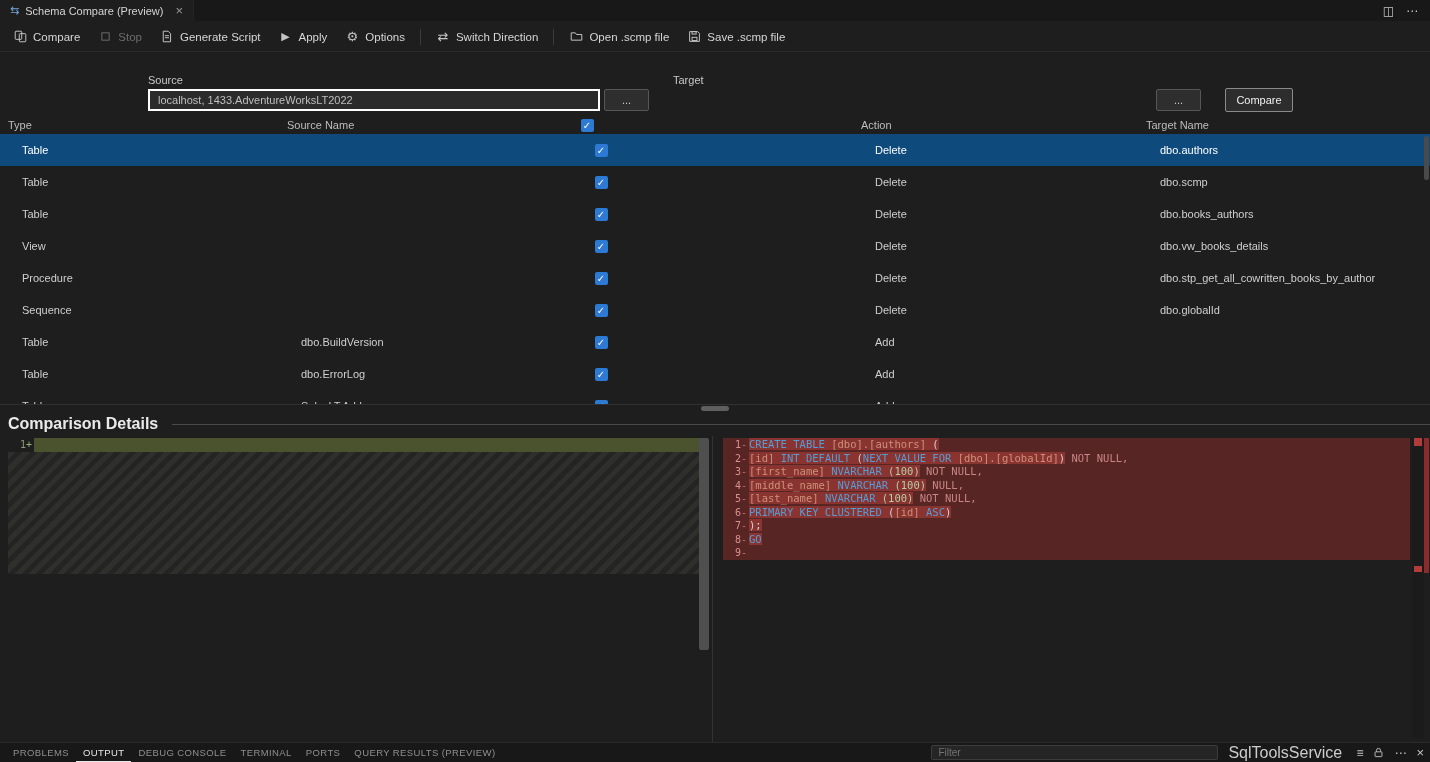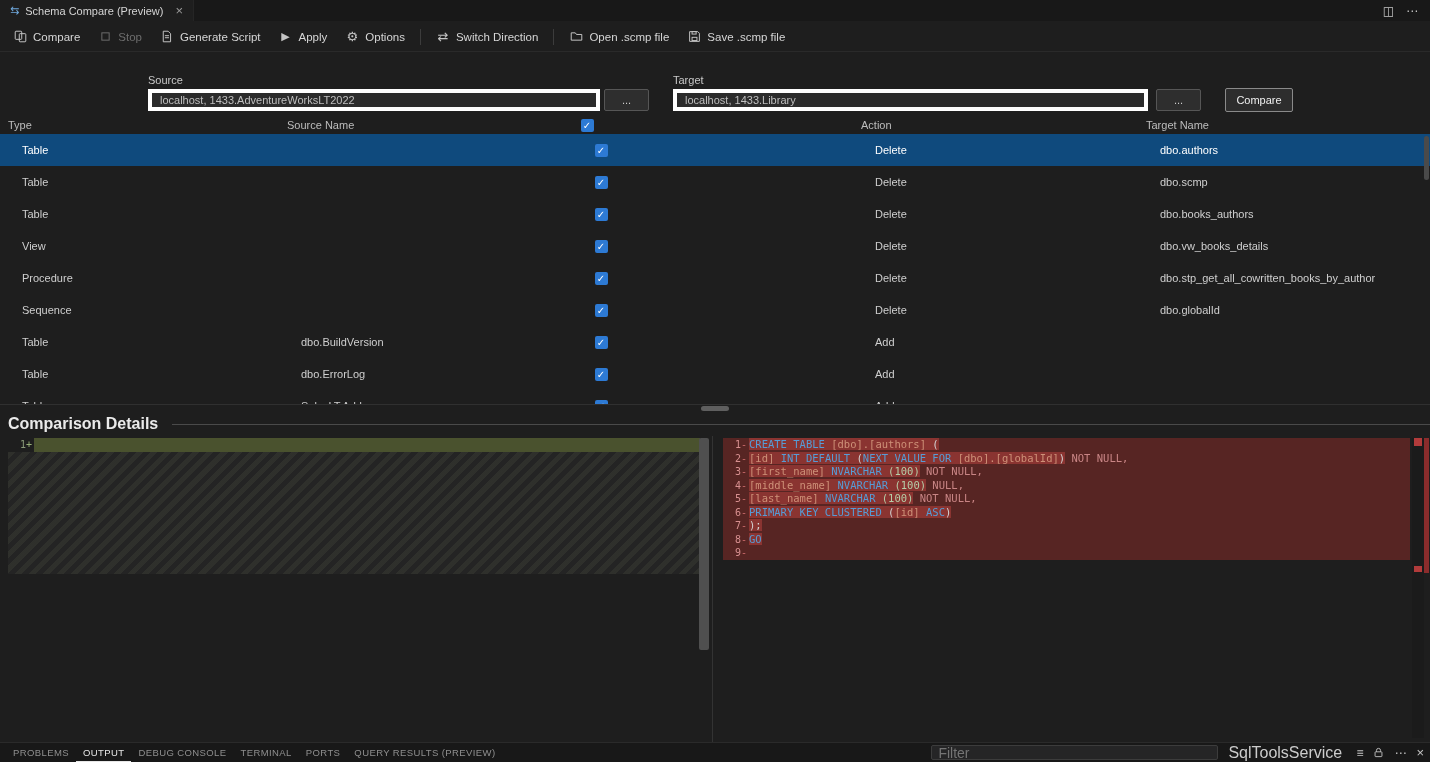--- a/index.html
+++ b/index.html
@@ -20,21 +20,21 @@
   .tb-btn.disabled { color:#6d6d6d; cursor:default; }
   .tb-ico { display:inline-flex; align-items:center; justify-content:center; width:14px; height:14px; font-size:12px; color:#c5c5c5; }
   .tb-btn.disabled .tb-ico { color:#6d6d6d; }
   .tb-ico svg { width:13px; height:13px; stroke:#c5c5c5; fill:none; stroke-width:1.2; }
   .tb-btn.disabled .tb-ico svg { stroke:#6d6d6d; }
   .tb-sep { width:1px; height:16px; background:#3c3c3c; margin:0 6px; }
 
   
   .conn { position:relative; height:64px; flex:0 0 auto; }
   .conn-label { position:absolute; top:22px; font-size:11px; color:#c8c8c8; }
-  .conn-input { position:absolute; top:37px; height:22px; background:#2b2b2b; border:4px solid #ffffff; color:#bfbfbf; font-size:11px; padding:6px 8px; font-family:"Liberation Sans","DejaVu Sans",sans-serif; }
+  .conn-input { position:absolute; top:37px; height:22px; background:#2b2b2b; border:2px solid #ffffff; color:#bfbfbf; font-size:11px; padding:6px 8px; font-family:"Liberation Sans","DejaVu Sans",sans-serif; }
   .browse-btn { position:absolute; top:37px; width:45px; height:22px; background:#2e2e2e; border:1px solid #565656; color:#cccccc; font-size:11px; display:flex; align-items:center; justify-content:center; cursor:pointer; border-radius:2px; }
   .compare-btn { position:absolute; top:36px; left:1225px; width:68px; height:24px; background:#2d2d2d; border:1px solid #8a8a8a; border-radius:2px; color:#f0f0f0; font-size:11px; display:flex; align-items:center; justify-content:center; cursor:pointer; }
 
   
   .grid-header { height:18px; display:grid; grid-template-columns:279px 290px 20px 264px 285px 1fr; align-items:center; padding-left:8px; font-size:11px; color:#bdbdbd; flex:0 0 auto; }
   .grid-rows { height:270px; overflow:hidden; position:relative; flex:0 0 auto; }
   .grid-row { height:32px; display:grid; grid-template-columns:279px 290px 20px 264px 285px 1fr; align-items:center; padding-left:22px; font-size:11px; color:#cfcfcf; cursor:pointer; }
   .grid-row.selected { background:#0f4a7d; color:#ffffff; }
   .checkbox { width:13px; height:13px; border-radius:2px; background:#2d7ad4; color:#ffffff; font-size:10px; line-height:13px; text-align:center; display:inline-block; cursor:pointer; }
   .c-chk { display:flex; justify-content:center; }
@@ -74,21 +74,21 @@
   .vscroll-left { position:absolute; left:699px; top:2px; width:10px; height:212px; background:#4f4f4f; border-radius:2px; }
   .overview { position:absolute; left:1412px; top:2px; bottom:4px; width:12px; background:#1b1b1b; }
   .overview .mark { position:absolute; left:2px; width:8px; background:#b23b3b; }
   .edge-strip { position:absolute; left:1424px; top:2px; width:5px; height:135px; background:#8a2c2c; }
 
   
   .panelbar { height:20px; background:#181818; border-top:1px solid #2a2a2a; display:flex; align-items:center; padding:0 6px; flex:0 0 auto; }
   .ptab { font-size:9.5px; letter-spacing:0.4px; color:#8f8f8f; padding:0 7px; height:100%; display:flex; align-items:center; cursor:pointer; border-bottom:1px solid transparent; }
   .ptab.active { color:#e7e7e7; border-bottom:1px solid #e7e7e7; }
   .panel-right { margin-left:auto; display:flex; align-items:center; gap:10px; }
-  .filter-input { width:287px; height:15px; background:#252526; border:1px solid #3c3c3c; border-radius:2px; color:#cccccc; font-size:14px; padding:0 6px; font-family:"Liberation Sans","DejaVu Sans",sans-serif; }
+  .filter-input { width:287px; height:15px; background:#252526; border:1px solid #3c3c3c; border-radius:2px; color:#cccccc; font-size:10px; padding:0 6px; font-family:"Liberation Sans","DejaVu Sans",sans-serif; }
   .channel { display:flex; align-items:center; gap:4px; font-size:16px; color:#cccccc; cursor:pointer; max-width:118px; white-space:nowrap; overflow:hidden; }
   .pico { color:#c5c5c5; font-size:12px; cursor:pointer; display:inline-flex; align-items:center; }
   .pico svg { width:11px; height:11px; stroke:#c5c5c5; fill:none; stroke-width:1.3; }
 </style>
 </head>
 <body>
 
 <div class="app">
 
   <div class="tabbar">
@@ -169,21 +169,20 @@
         <span>Save .scmp file</span>
       </div>
     </div>
 
   <div class="conn">
     <div class="conn-label" style="left:148px">Source</div>
     <input class="conn-input" style="left: 148px; width: 452px;" value="localhost, 1433.AdventureWorksLT2022">
     <div class="browse-btn" style="left:604px">...</div>
 
     <div class="conn-label" style="left:673px">Target</div>
-    <input class="conn-input" style="left: 673px; width: 475px;" value="localhost, 1433.Library">
     <div class="browse-btn" style="left:1156px">...</div>
 
     <div class="compare-btn">Compare</div>
   </div>
 
   <div class="grid-header">
     <div>Type</div>
     <div>Source Name</div>
     <div class="c-chk">
         <span class="checkbox">✓</span>

